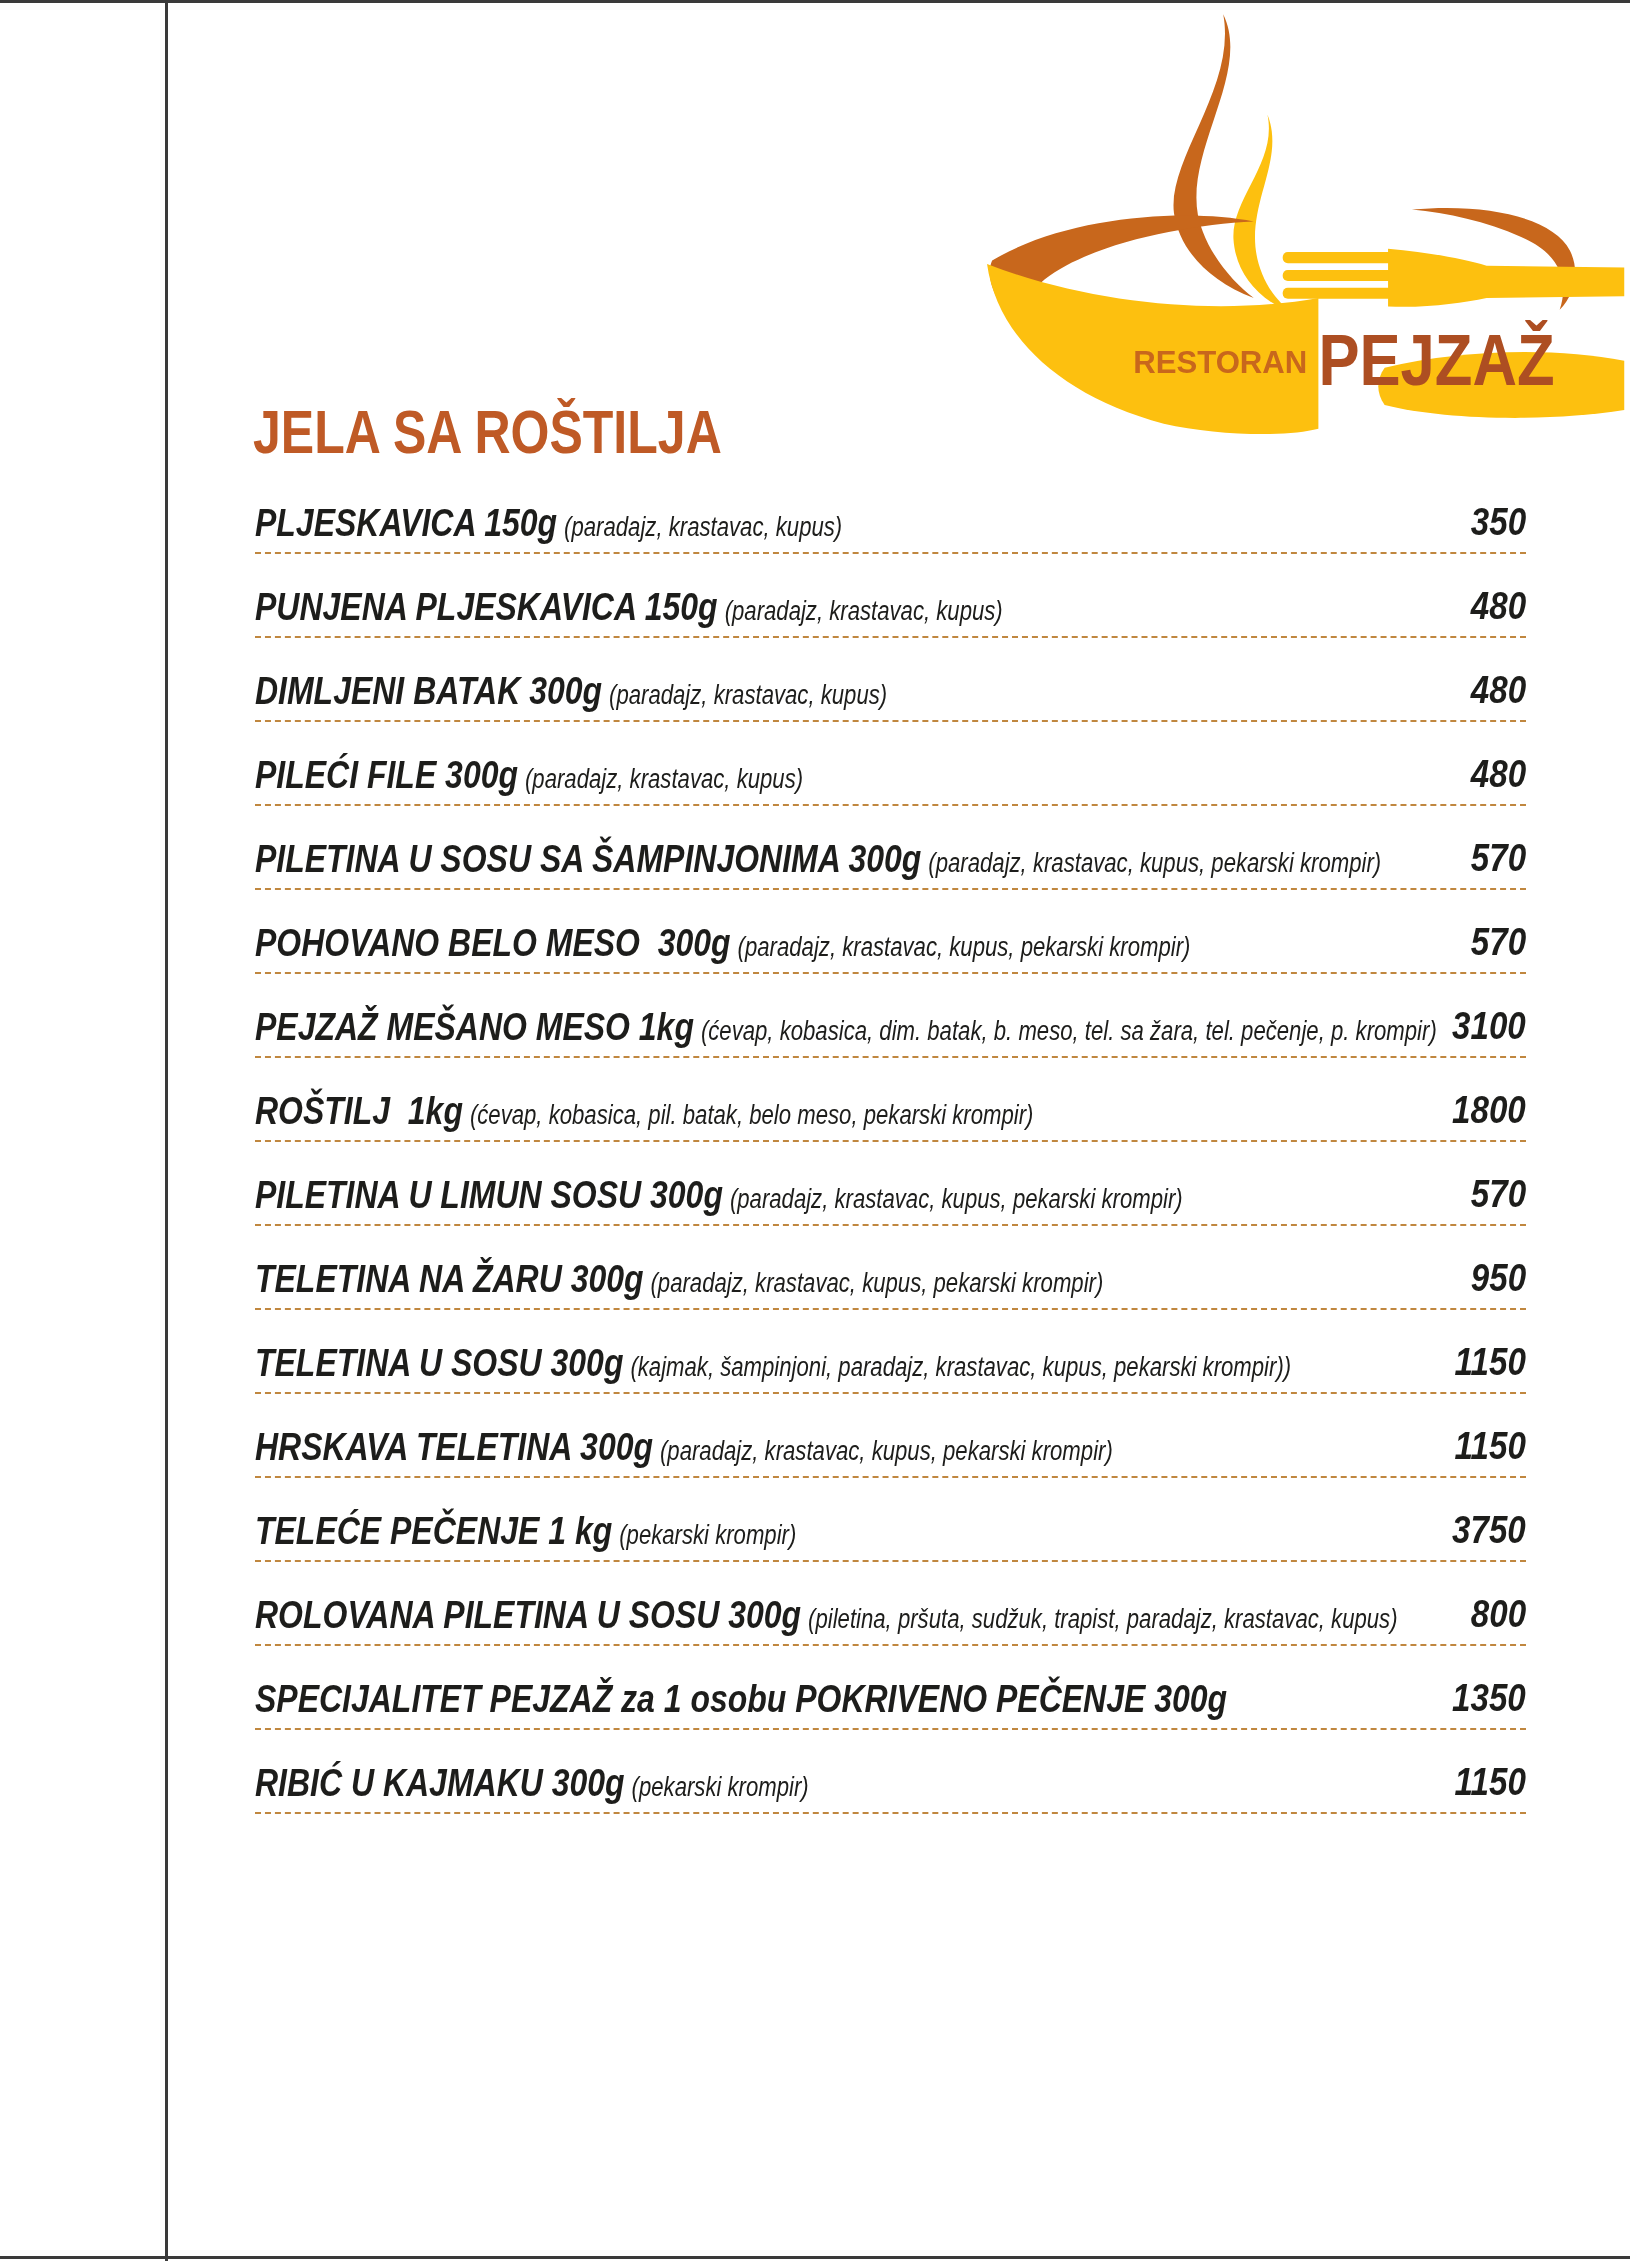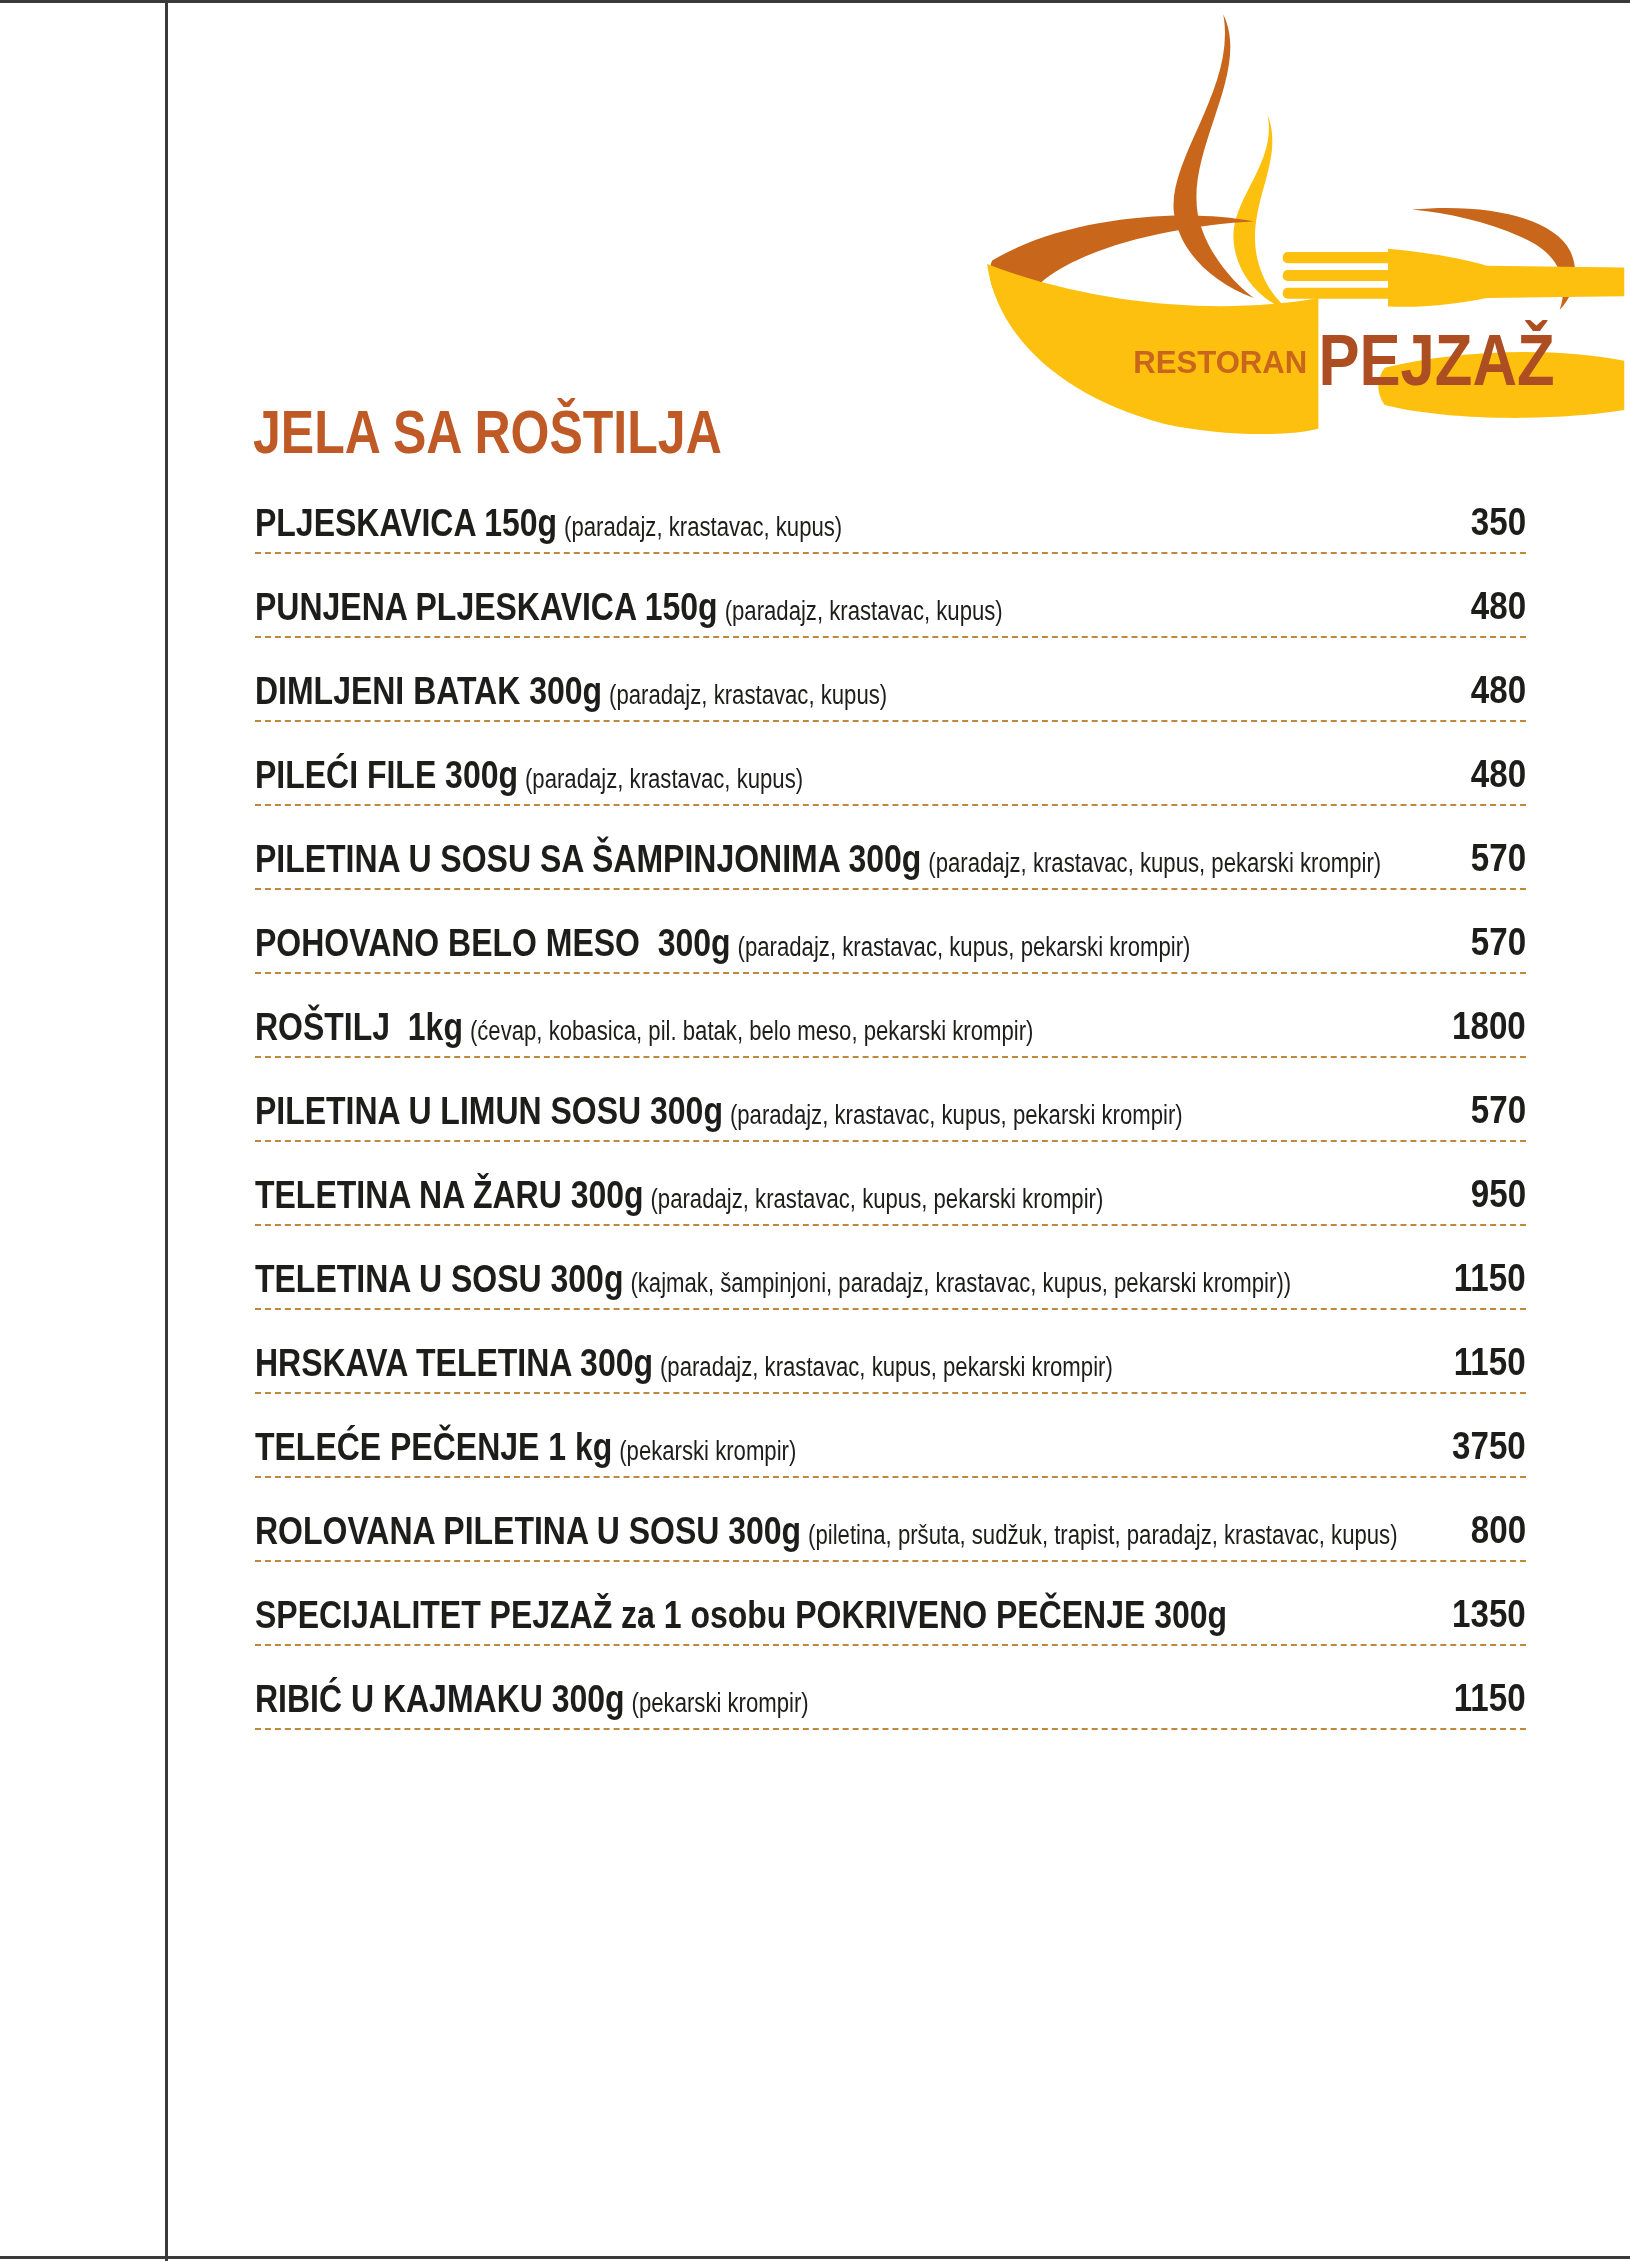--- a/index.html
+++ b/index.html
@@ -21,20 +21,21 @@
     font-size:61px;font-weight:700;letter-spacing:0px;color:#bf5a26;
     transform:scaleX(0.82);transform-origin:left top;white-space:pre;
   }
 
   
   #menu-list{position:absolute;left:255px;top:470px;width:1271px;}
   .menu-row{
     position:relative;height:84px;
     border-bottom:2.5px dashed #c0873f;
     box-sizing:border-box;
+    font-style:italic;
   }
   .row-left{
     position:absolute;left:0;bottom:6.8px;white-space:pre;
     transform:scaleX(0.82);transform-origin:left bottom;
   }
   .item-name{font-size:39px;font-weight:700;color:#1d1d1b;}
   .item-desc{font-size:27px;font-weight:400;color:#1d1d1b;margin-left:8.5px;}
   .item-price{
     position:absolute;right:0;bottom:8.5px;
     font-size:39px;font-weight:700;color:#1d1d1b;white-space:pre;
@@ -110,20 +111,24 @@
   <div class="menu-row">
     <span class="row-left"><span class="item-name">PILETINA U SOSU SA ŠAMPINJONIMA 300g</span><span class="item-desc">(paradajz, krastavac, kupus, pekarski krompir)</span></span>
     <span class="item-price">570</span>
   </div>
 
   <div class="menu-row">
     <span class="row-left"><span class="item-name">POHOVANO BELO MESO  300g</span><span class="item-desc">(paradajz, krastavac, kupus, pekarski krompir)</span></span>
     <span class="item-price">570</span>
   </div>
 
+  <div class="menu-row">
+    <span class="row-left"><span class="item-name">PEJZAŽ MEŠANO MESO 1kg</span><span class="item-desc">(ćevap, kobasica, dim. batak, b. meso, tel. sa žara, tel. pečenje, p. krompir)</span></span>
+    <span class="item-price">3100</span>
+  </div>
 
   <div class="menu-row">
     <span class="row-left"><span class="item-name">ROŠTILJ  1kg</span><span class="item-desc">(ćevap, kobasica, pil. batak, belo meso, pekarski krompir)</span></span>
     <span class="item-price">1800</span>
   </div>
 
   <div class="menu-row">
     <span class="row-left"><span class="item-name">PILETINA U LIMUN SOSU 300g</span><span class="item-desc">(paradajz, krastavac, kupus, pekarski krompir)</span></span>
     <span class="item-price">570</span>
   </div>

